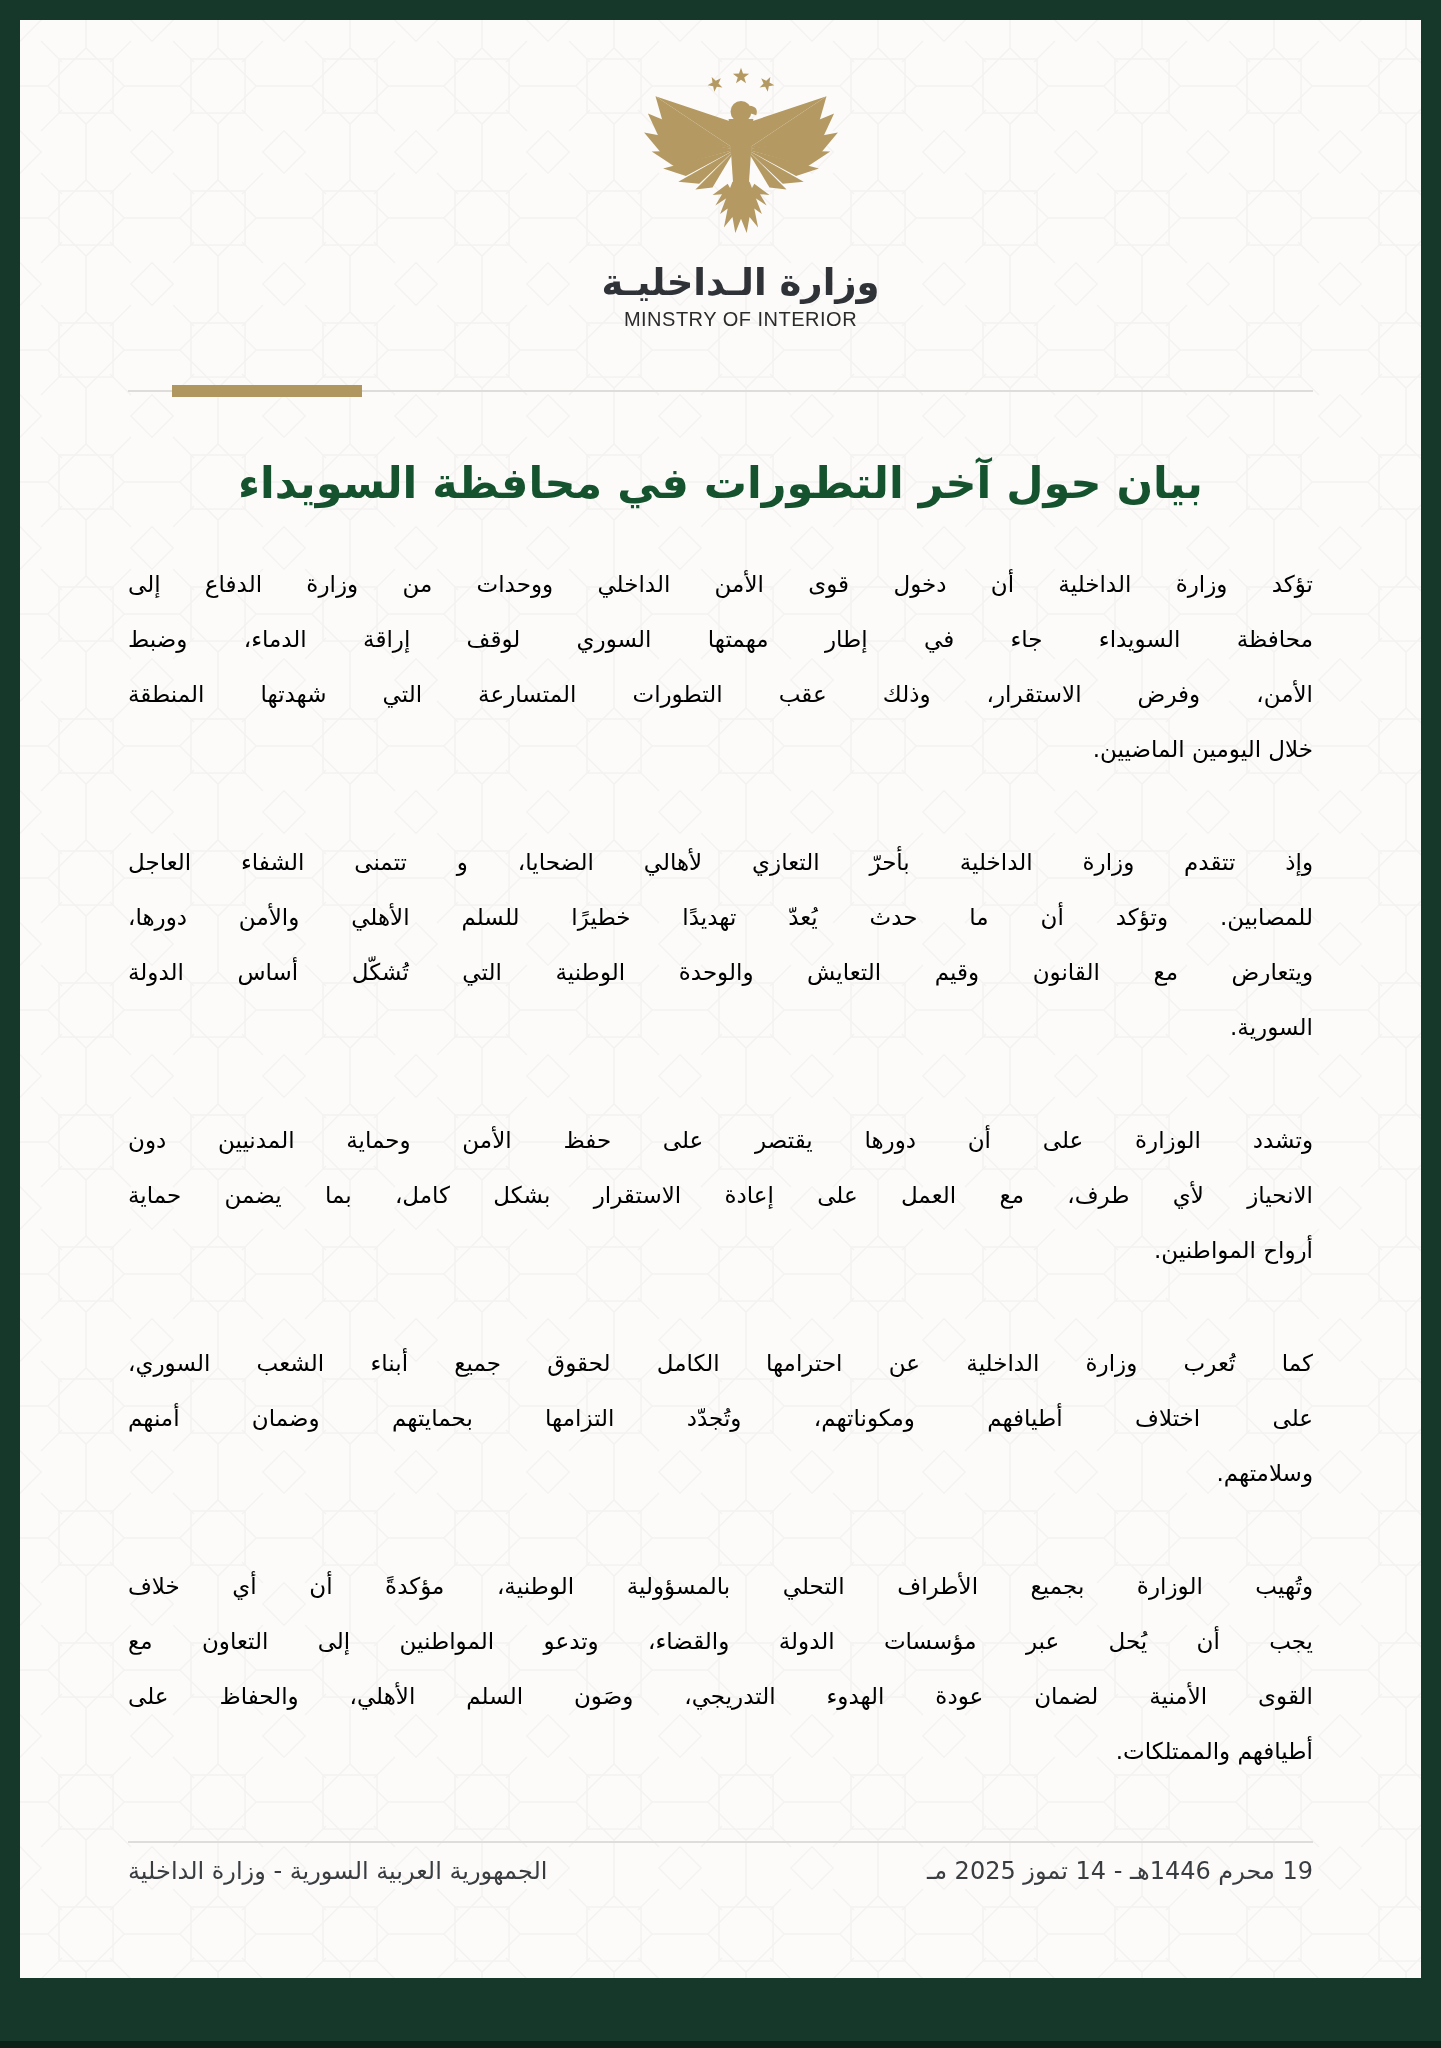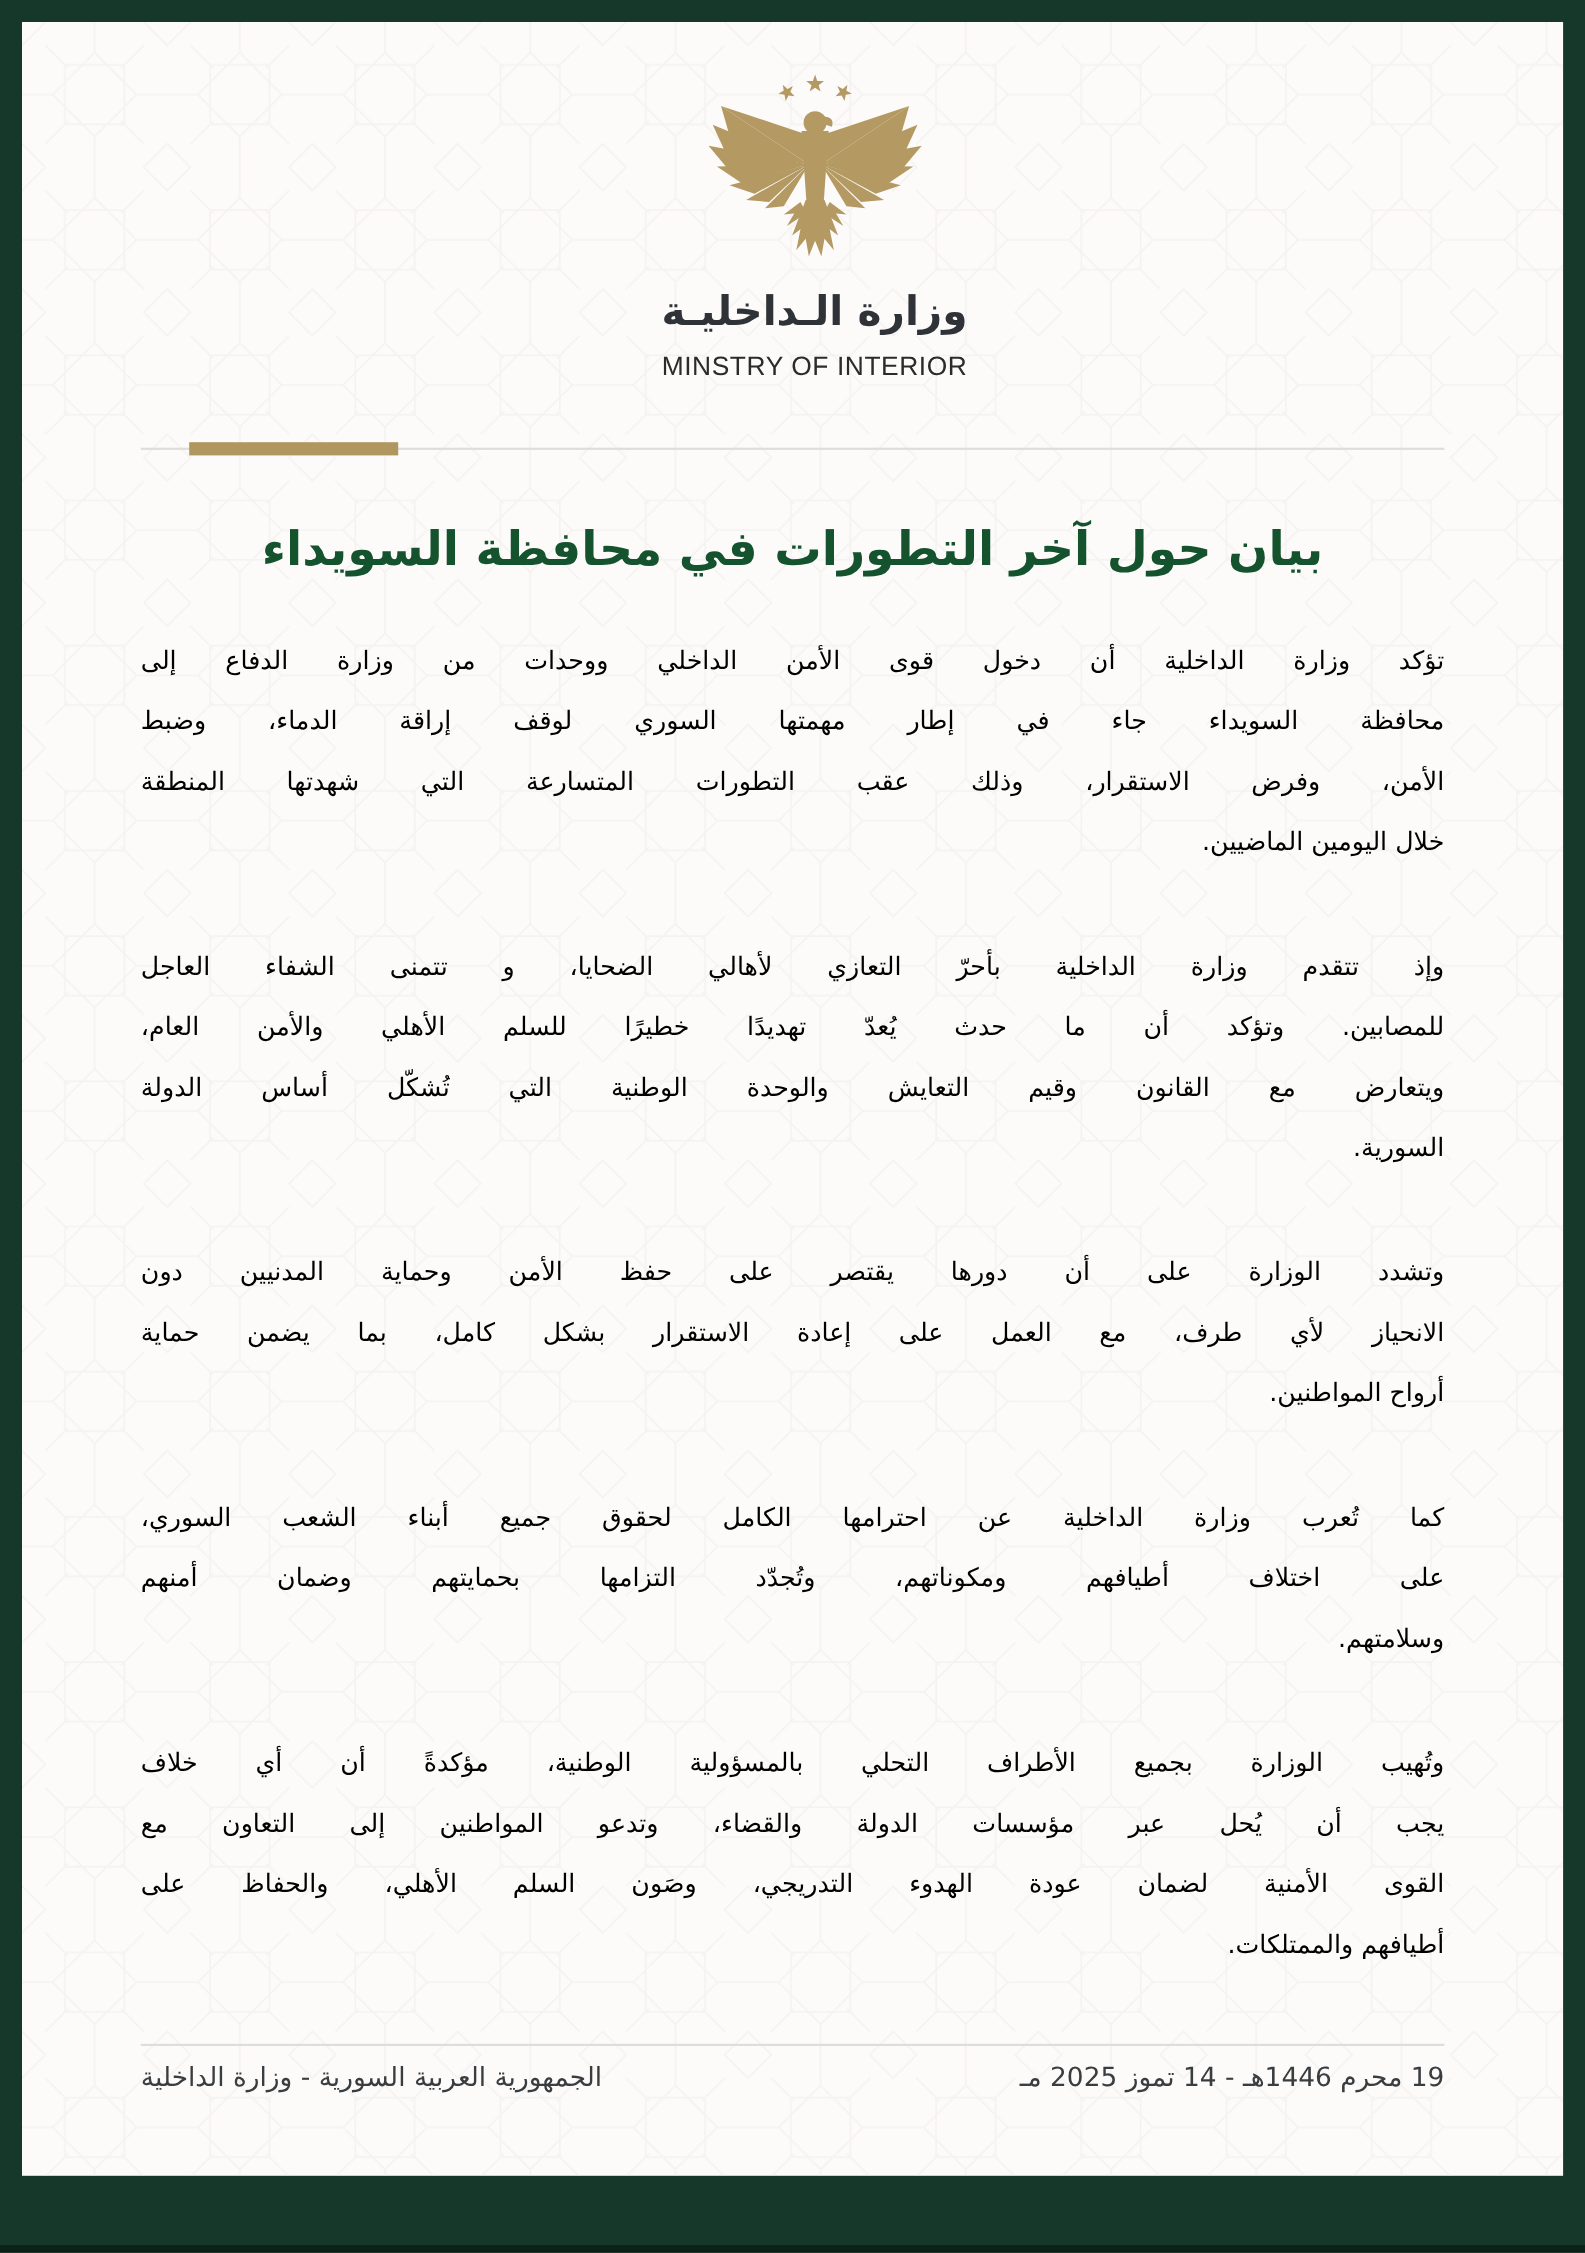--- a/index.html
+++ b/index.html
@@ -28,24 +28,24 @@
 
   
   .emblem-wrap{ padding-top:44px; text-align:center;padding-left:40px; }
   .emblem-wrap svg{ width:250px; height:190px; }
   .ministry-name-ar{
     margin-top:2px; text-align:center;
     font-size:37px; font-weight:bold; color:#2F3237;
     letter-spacing:0; line-height:1.25;
   }
   .ministry-name-en{
-    margin-top:14px; text-align:center;
+    margin-top:2px; text-align:center;
     direction:ltr;
     font-family:"Liberation Sans", sans-serif;
-    font-size:24px; font-weight:400; color:#2B2B2B;
+    font-size:20px; font-weight:400; color:#2B2B2B;
     letter-spacing:.5px;
   }
 
   
   .header-divider{
     position:relative; margin:54px 108px 0; height:12px;
   }
   .header-divider .rule{
     position:absolute; left:0; right:0; top:5px; height:2px;
     background:#DEDDDA;
@@ -160,21 +160,21 @@
 
       <div class="statement-body">
           <div class="paragraph">
             <div class="line">تؤكد وزارة الداخلية أن دخول قوى الأمن الداخلي ووحدات من وزارة الدفاع إلى</div>
             <div class="line">محافظة السويداء جاء في إطار مهمتها السوري لوقف إراقة الدماء، وضبط</div>
             <div class="line">الأمن، وفرض الاستقرار، وذلك عقب التطورات المتسارعة التي شهدتها المنطقة</div>
             <div class="line last">خلال اليومين الماضيين.</div>
           </div>
           <div class="paragraph">
             <div class="line">وإذ تتقدم وزارة الداخلية بأحرّ التعازي لأهالي الضحايا، و تتمنى الشفاء العاجل</div>
-            <div class="line">للمصابين. وتؤكد أن ما حدث يُعدّ تهديدًا خطيرًا للسلم الأهلي والأمن العام،</div>
+            <div class="line">للمصابين. وتؤكد أن ما حدث يُعدّ تهديدًا خطيرًا للسلم الأهلي والأمن دورها،</div>
             <div class="line">ويتعارض مع القانون وقيم التعايش والوحدة الوطنية التي تُشكّل أساس الدولة</div>
             <div class="line last">السورية.</div>
           </div>
           <div class="paragraph">
             <div class="line">وتشدد الوزارة على أن دورها يقتصر على حفظ الأمن وحماية المدنيين دون</div>
             <div class="line">الانحياز لأي طرف، مع العمل على إعادة الاستقرار بشكل كامل، بما يضمن حماية</div>
             <div class="line last">أرواح المواطنين.</div>
           </div>
           <div class="paragraph">
             <div class="line">كما تُعرب وزارة الداخلية عن احترامها الكامل لحقوق جميع أبناء الشعب السوري،</div>

